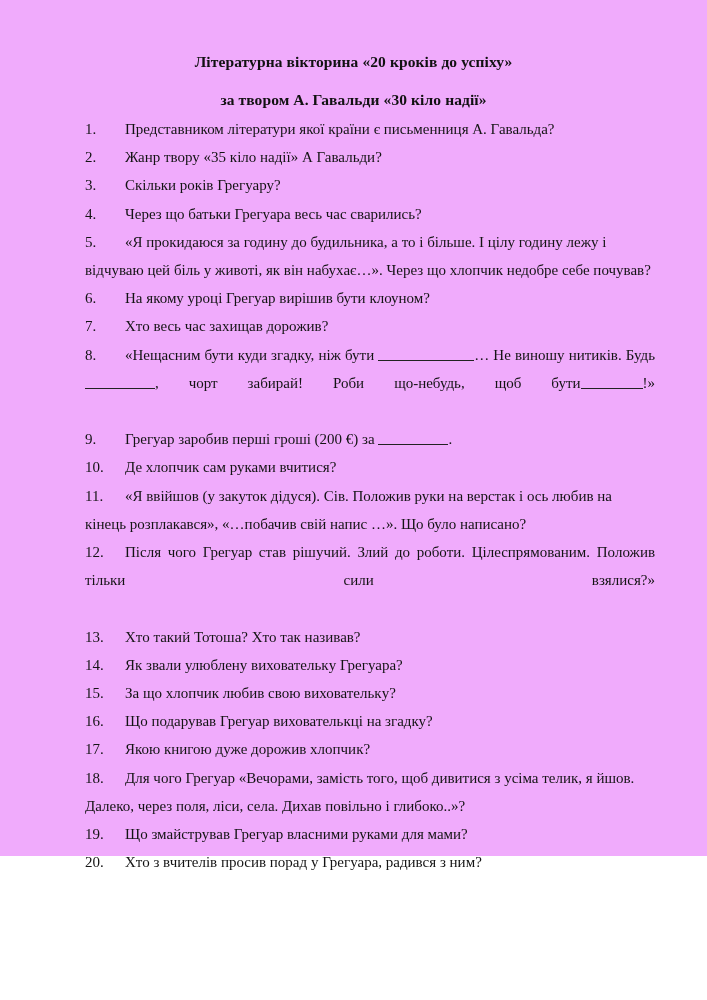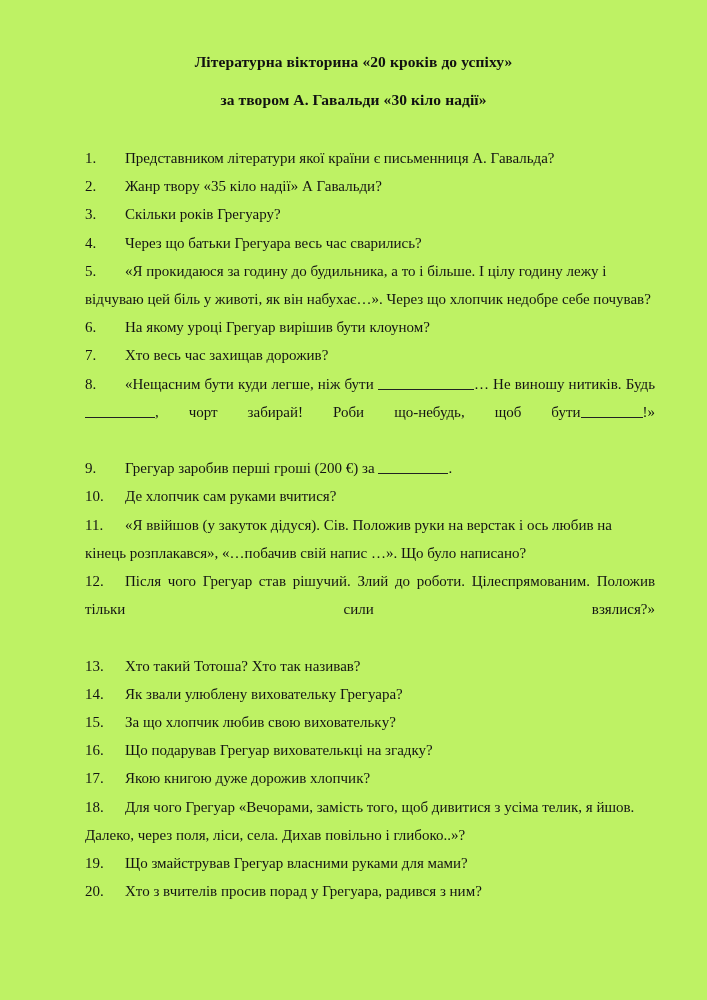--- a/index.html
+++ b/index.html
@@ -12,24 +12,24 @@
     width: 707px;
     height: 1000px;
     font-family: "Liberation Serif", "DejaVu Serif", serif;
     color: #000000;
     overflow: hidden;
     position: relative;
   }
 
   .page {
     width: 707px;
-    height: 1000px;
+    height: 856px;
     box-sizing: border-box;
     padding: 0;
-    background: #bef264;
+    background: #f0abfc;
     position: relative;
   }
 
   
   .title-block {
     padding-top: 46px;
     text-align: center;
   }
   .title-line {
     font-size: 15.5px;
@@ -37,21 +37,20 @@
     line-height: 31px;
     letter-spacing: 0.1px;
     color: #111111;
   }
   .title-line.second {
     margin-top: 7px;
   }
 
   
   .questions {
-    margin-top: 29px;
     padding-left: 85px;
     padding-right: 52px;
   }
 
   .q {
     font-size: 15px;
     line-height: 28.2px;
     color: #141414;
     margin: 0;
     text-align: left;
@@ -100,21 +99,21 @@
   </div>
 
   <div class="questions" id="question-list">
       <p class="q"><span class="q-num">1.</span><span>Представником літератури якої країни є письменниця А. Гавальда?</span></p>
       <p class="q"><span class="q-num">2.</span><span>Жанр твору «35 кіло надії» А Гавальди?</span></p>
       <p class="q"><span class="q-num">3.</span><span>Скільки років Грегуару?</span></p>
       <p class="q"><span class="q-num">4.</span><span>Через що батьки Грегуара весь час сварились?</span></p>
       <p class="q"><span class="q-num">5.</span><span>«Я прокидаюся за годину до будильника, а то і більше. І цілу годину лежу і відчуваю цей біль у животі, як він набухає…». Через що хлопчик недобре себе почував?</span></p>
       <p class="q"><span class="q-num">6.</span><span>На якому уроці Грегуар вирішив бути клоуном?</span></p>
       <p class="q"><span class="q-num">7.</span><span>Хто весь час захищав дорожив?</span></p>
-      <p class="q justify"><span class="q-num">8.</span><span>«Нещасним бути куди легше, ніж бути </span><span class="blank w-lg"></span><span>… Не виношу нитиків. Будь</span><span class="blank w-md"></span><span>, чорт забирай! Роби що-небудь, щоб бути</span><span class="blank w-sm"></span><span>!»</span></p>
+      <p class="q justify"><span class="q-num">8.</span><span>«Нещасним бути куди згадку, ніж бути </span><span class="blank w-lg"></span><span>… Не виношу нитиків. Будь</span><span class="blank w-md"></span><span>, чорт забирай! Роби що-небудь, щоб бути</span><span class="blank w-sm"></span><span>!»</span></p>
       <p class="q"><span class="q-num">9.</span><span>Грегуар заробив перші гроші (200 €) за </span><span class="blank w-md"></span><span>.</span></p>
       <p class="q"><span class="q-num">10.</span><span>Де хлопчик сам руками вчитися?</span></p>
       <p class="q"><span class="q-num">11.</span><span>«Я ввійшов (у закуток дідуся). Сів. Положив руки на верстак і ось любив на кінець розплакався», «…побачив свій напис …». Що було написано?</span></p>
       <p class="q justify"><span class="q-num">12.</span><span>Після чого Грегуар став рішучий.  Злий до роботи. Цілеспрямованим. Положив тільки сили взялися?»</span></p>
       <p class="q"><span class="q-num">13.</span><span>Хто такий Тотоша? Хто так називав?</span></p>
       <p class="q"><span class="q-num">14.</span><span>Як звали улюблену вихователькy Грегуара?</span></p>
       <p class="q"><span class="q-num">15.</span><span>За що хлопчик любив свою вихователькy?</span></p>
       <p class="q"><span class="q-num">16.</span><span>Що подарував Грегуар вихователькці на згадку?</span></p>
       <p class="q"><span class="q-num">17.</span><span>Якою книгою дуже дорожив хлопчик?</span></p>
       <p class="q"><span class="q-num">18.</span><span>Для чого Грегуар  «Вечорами, замість того, щоб дивитися з усіма телик, я йшов.  Далеко, через поля, ліси, села. Дихав повільно і глибоко..»?</span></p>

